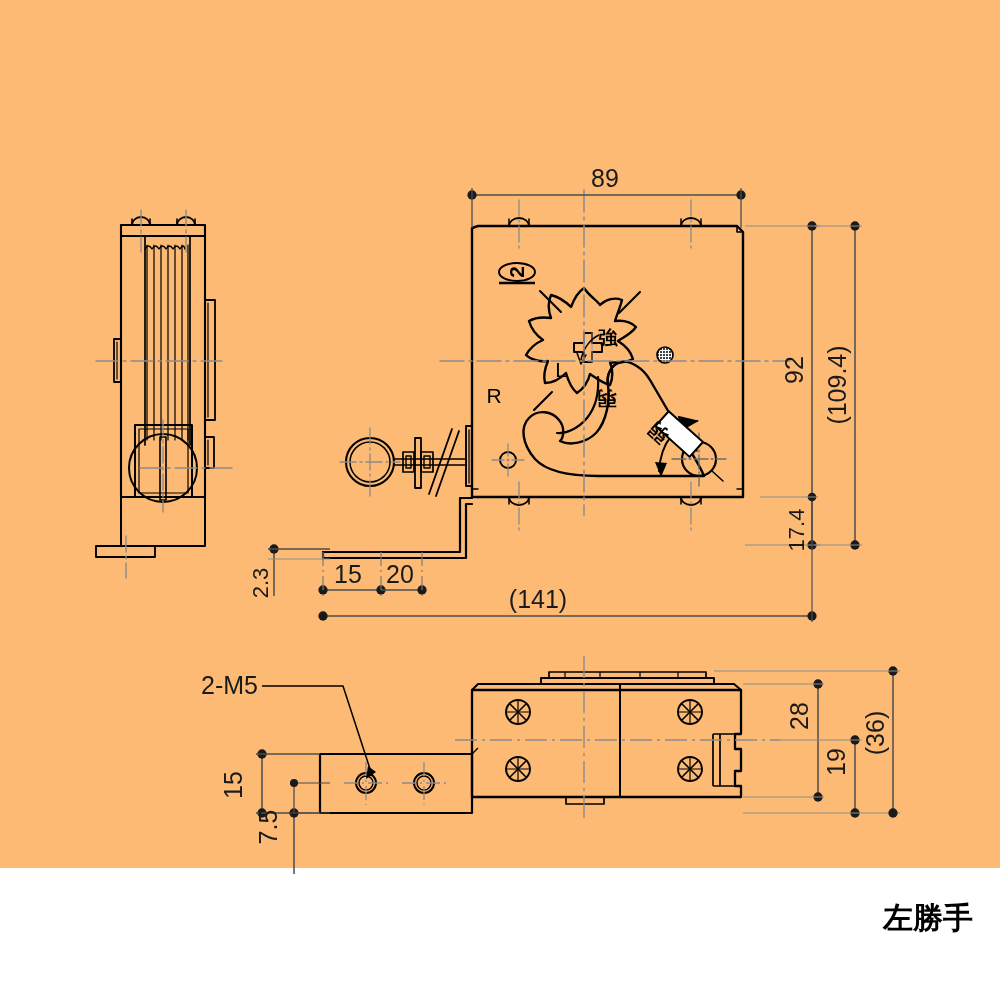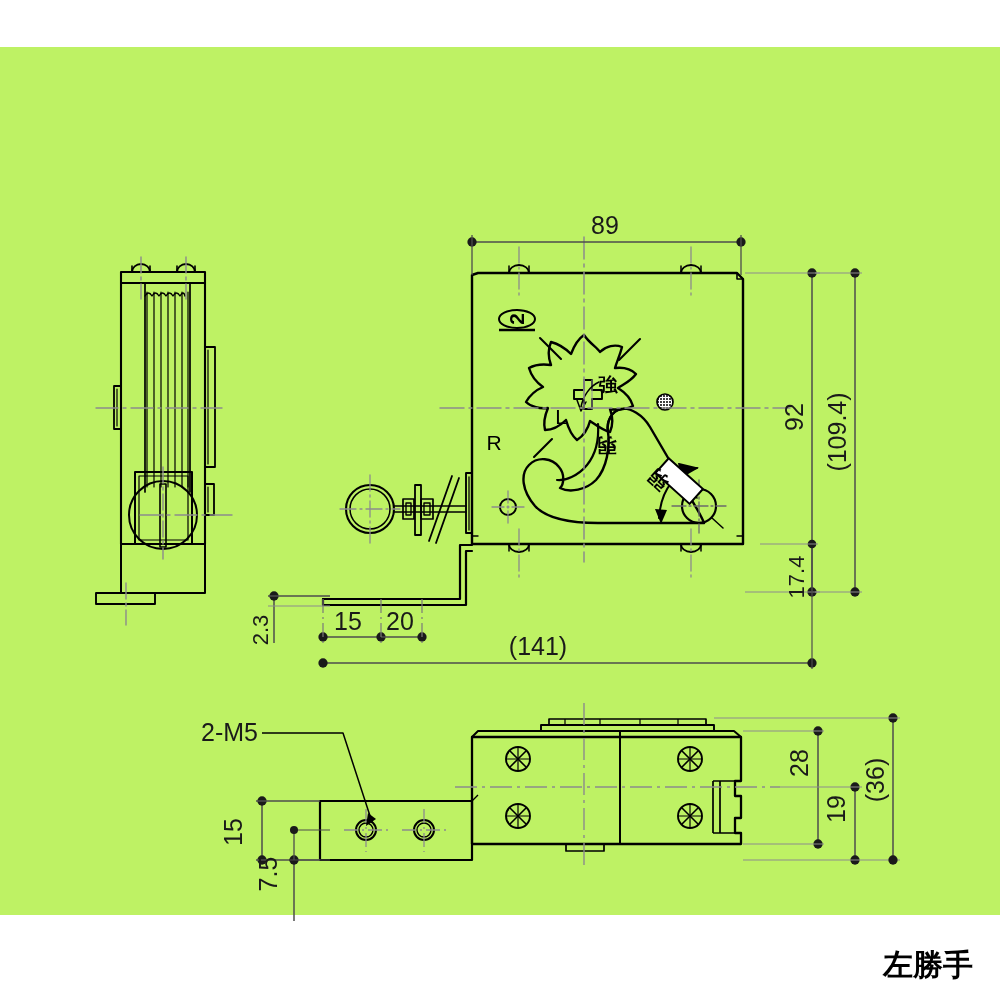--- a/index.html
+++ b/index.html
@@ -1,17 +1,17 @@
 <!DOCTYPE html>
 <html><head>
 <meta charset="utf-8">
 <style>
   html,body{margin:0;padding:0;background:#ffffff;}
   body{width:1000px;height:1000px;overflow:hidden;font-family:"Liberation Sans",sans-serif;}
-  #stage{position:relative;width:1000px;height:868px;background:#bef264;margin-top:47px;}
+  #stage{position:relative;width:1000px;height:868px;background:#fdba74;}
   svg{display:block;}
   .dimtxt{font-family:"Liberation Sans",sans-serif;font-size:25px;fill:#1a1a1a;}
   .dimtxt-sm{font-family:"Liberation Sans",sans-serif;font-size:22px;fill:#1a1a1a;}
   .cjk{font-family:"DejaVu Sans",sans-serif;font-size:19px;fill:#000;font-weight:600;}
   .cjk-big{font-family:"DejaVu Sans",sans-serif;font-size:30px;fill:#000;font-weight:700;}
   .lbl{font-family:"Liberation Sans",sans-serif;font-size:21px;fill:#000;}
 </style>
 </head>
 <body>
 

